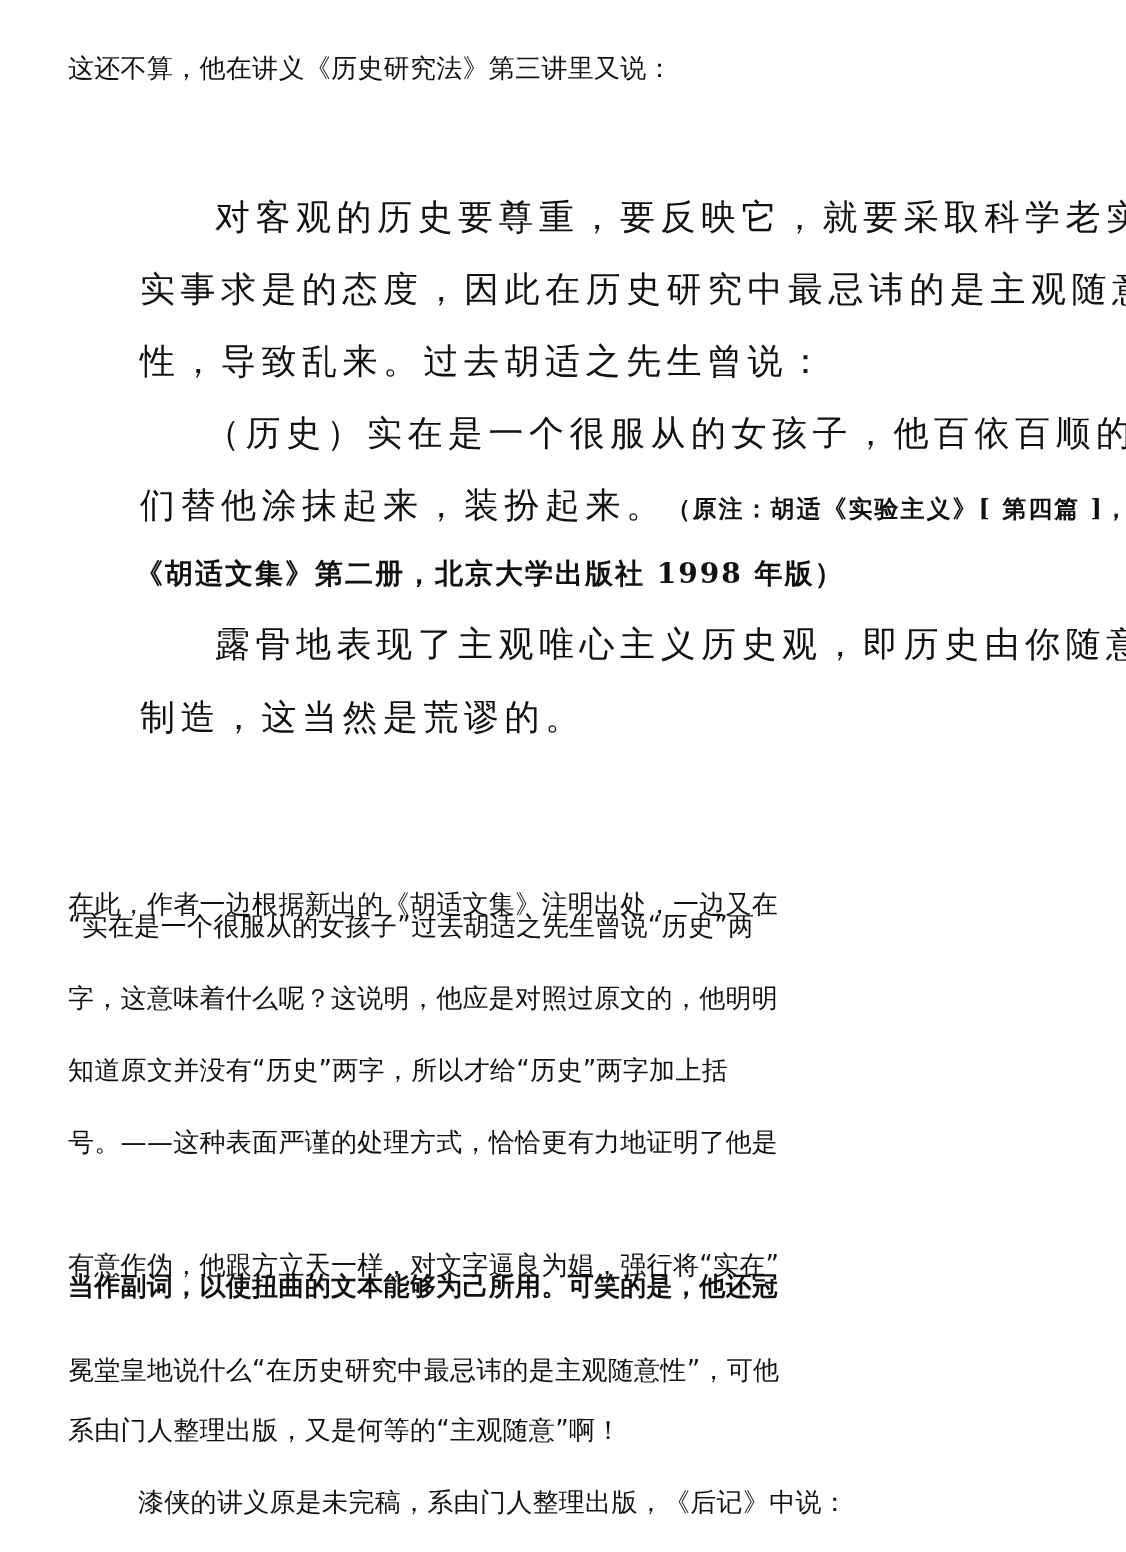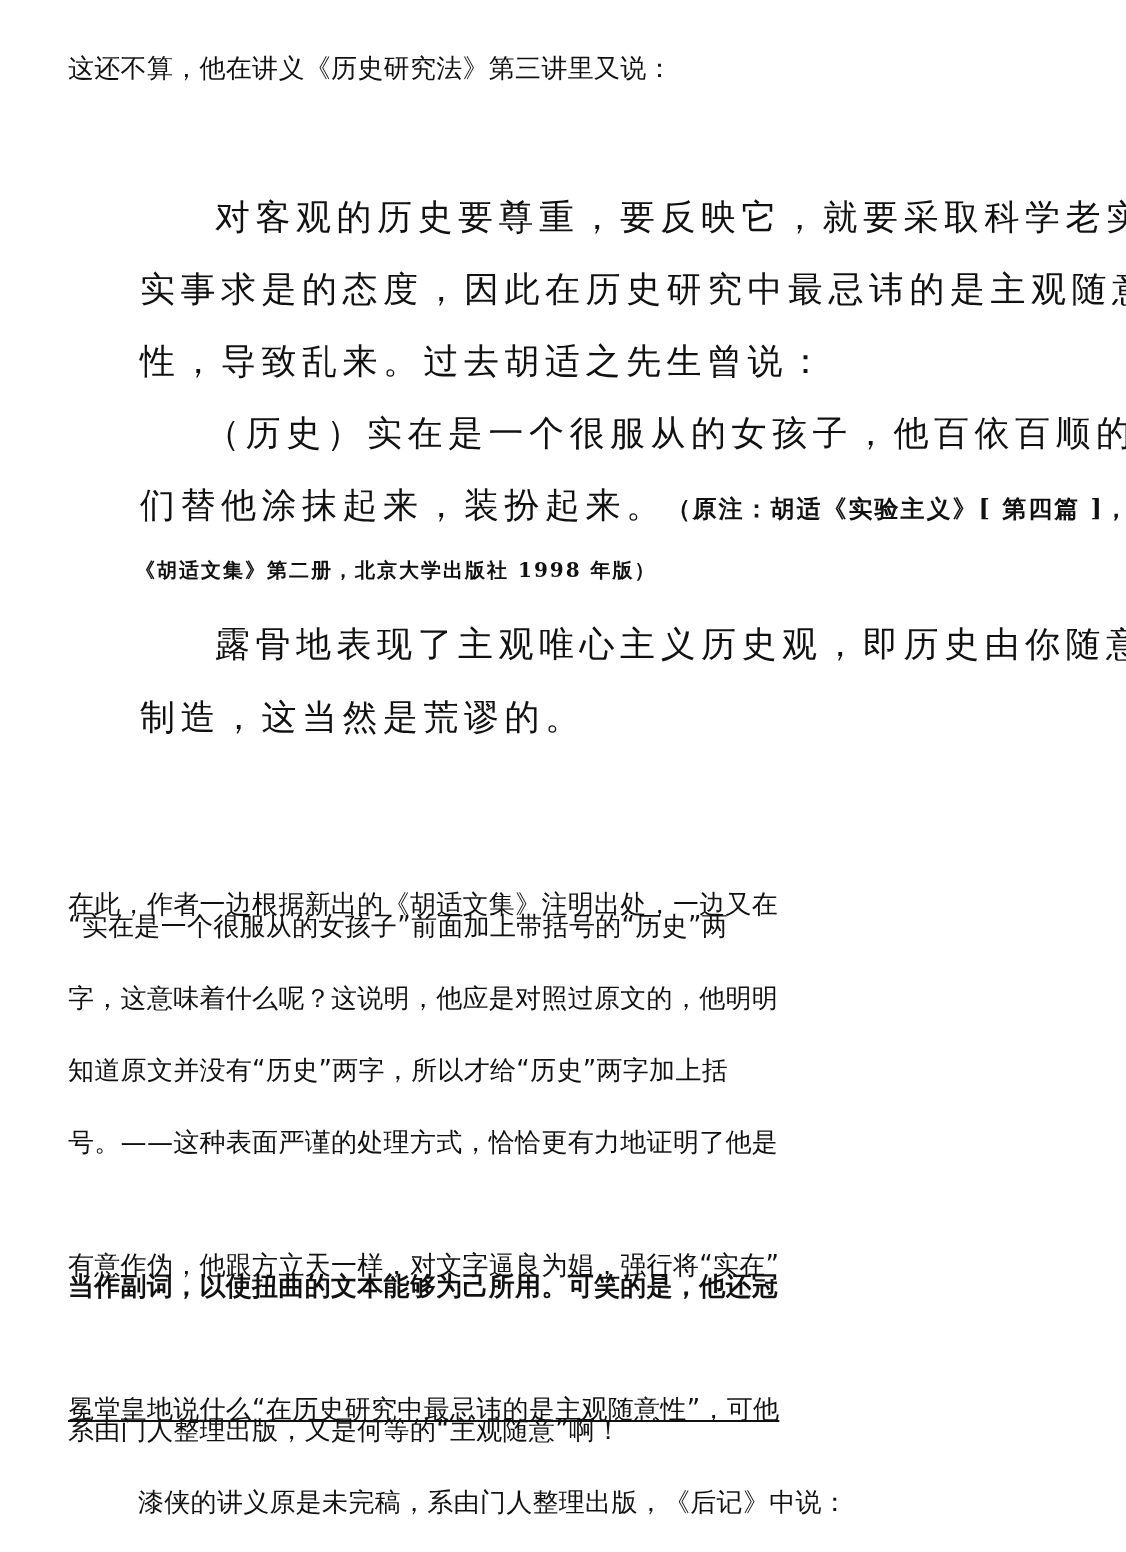--- a/index.html
+++ b/index.html
@@ -1,21 +1,21 @@
 <!DOCTYPE html>
 <html><head>
 <meta charset="utf-8">
 <style>
   html, body { margin: 0; padding: 0; background: #ffffff; }
   body { width: 1126px; height: 1552px; position: relative; overflow: hidden; color: #111; }
   .line { position: absolute; white-space: nowrap; line-height: 1; font-family: "DejaVu Serif", "Liberation Serif", serif; }
   .body-line { font-family: "DejaVu Sans", "Liberation Sans", sans-serif; font-size: 26px; left: 68px; letter-spacing: 0.3px; }
   .quote-line { font-family: "DejaVu Serif", "Liberation Serif", serif; font-size: 35px; letter-spacing: 5.5px; }
   .note { font-size: 24px; letter-spacing: 2px; font-weight: bold; }
-  .note-line { font-family: "DejaVu Serif", "Liberation Serif", serif; font-size: 20px; letter-spacing: 2px; font-weight: bold; }
+  .note-line { font-family: "DejaVu Serif", "Liberation Serif", serif; font-size: 28px; letter-spacing: 2px; font-weight: bold; }
 </style>
 </head>
 <body>
 
 <div>
 
   <div class="line body-line" style="top:55px;">这还不算，他在讲义《历史研究法》第三讲里又说：</div>
 
   <div>
     <div class="line quote-line" style="top:200px; left:215px;">对客观的历史要尊重，要反映它，就要采取科学老实、</div>
@@ -29,25 +29,25 @@
       </div>
       <div class="line note-line" style="top:560px; left:135px;">《胡适文集》第二册，北京大学出版社 1998 年版）</div>
     </div>
 
     <div class="line quote-line" style="top:627px; left:215px;">露骨地表现了主观唯心主义历史观，即历史由你随意</div>
     <div class="line quote-line" style="top:700px; left:140px;">制造，这当然是荒谬的。</div>
   </div>
 
   <div>
     <div class="line body-line" style="top:891px;">在此，作者一边根据新出的《胡适文集》注明出处，一边又在</div>
-    <div class="line body-line" style="top:913px;">“实在是一个很服从的女孩子”前面加上带括号的“历史”两</div>
+    <div class="line body-line" style="top:913px;">“实在是一个很服从的女孩子”过去胡适之先生曾说“历史”两</div>
     <div class="line body-line" style="top:985px;text-align:right;">字，这意味着什么呢？这说明，他应是对照过原文的，他明明</div>
     <div class="line body-line" style="top:1057px;text-align:right;">知道原文并没有“历史”两字，所以才给“历史”两字加上括</div>
     <div class="line body-line" style="top:1129px;">号。——这种表面严谨的处理方式，恰恰更有力地证明了他是</div>
     <div class="line body-line" style="top:1252px;">有意作伪，他跟方立天一样，对文字逼良为娼，强行将“实在”</div>
     <div class="line body-line" style="top:1273px;font-weight:bold;">当作副词，以使扭曲的文本能够为己所用。可笑的是，他还冠</div>
-    <div class="line body-line" style="top:1396px;text-decoration:underline;">冕堂皇地说什么“在历史研究中最忌讳的是主观随意性”，可他</div>
+    <div class="line body-line" style="top:1357px;">冕堂皇地说什么“在历史研究中最忌讳的是主观随意性”，可他</div>
     <div class="line body-line" style="top:1417px;">系由门人整理出版，又是何等的“主观随意”啊！</div>
   </div>
 
   <div class="line body-line" style="top:1489px; left:138px;">漆侠的讲义原是未完稿，系由门人整理出版，《后记》中说：</div>
 
 </div>
 
 </body></html>

